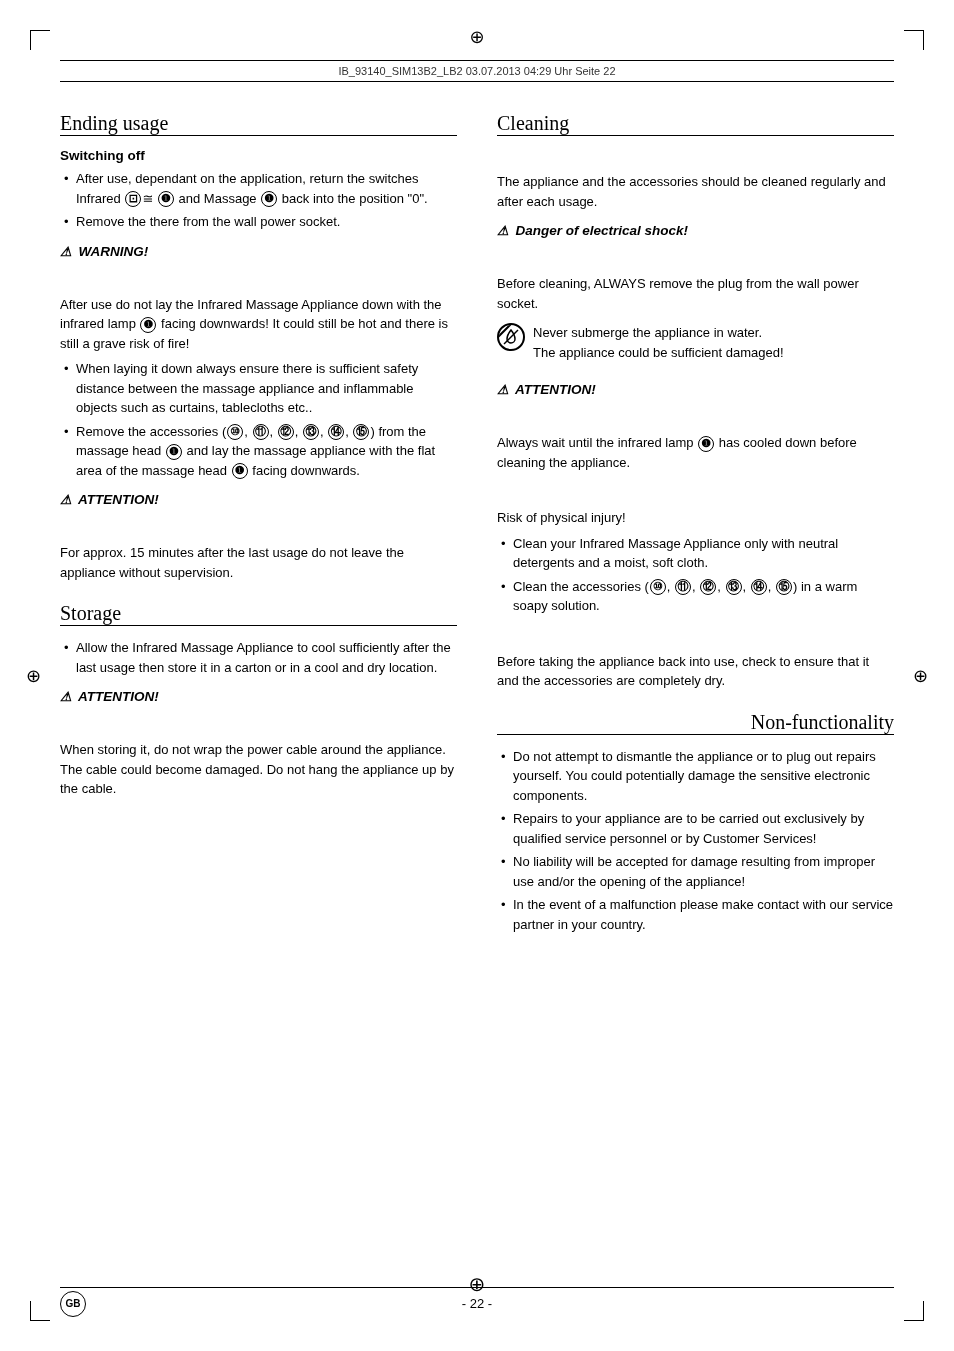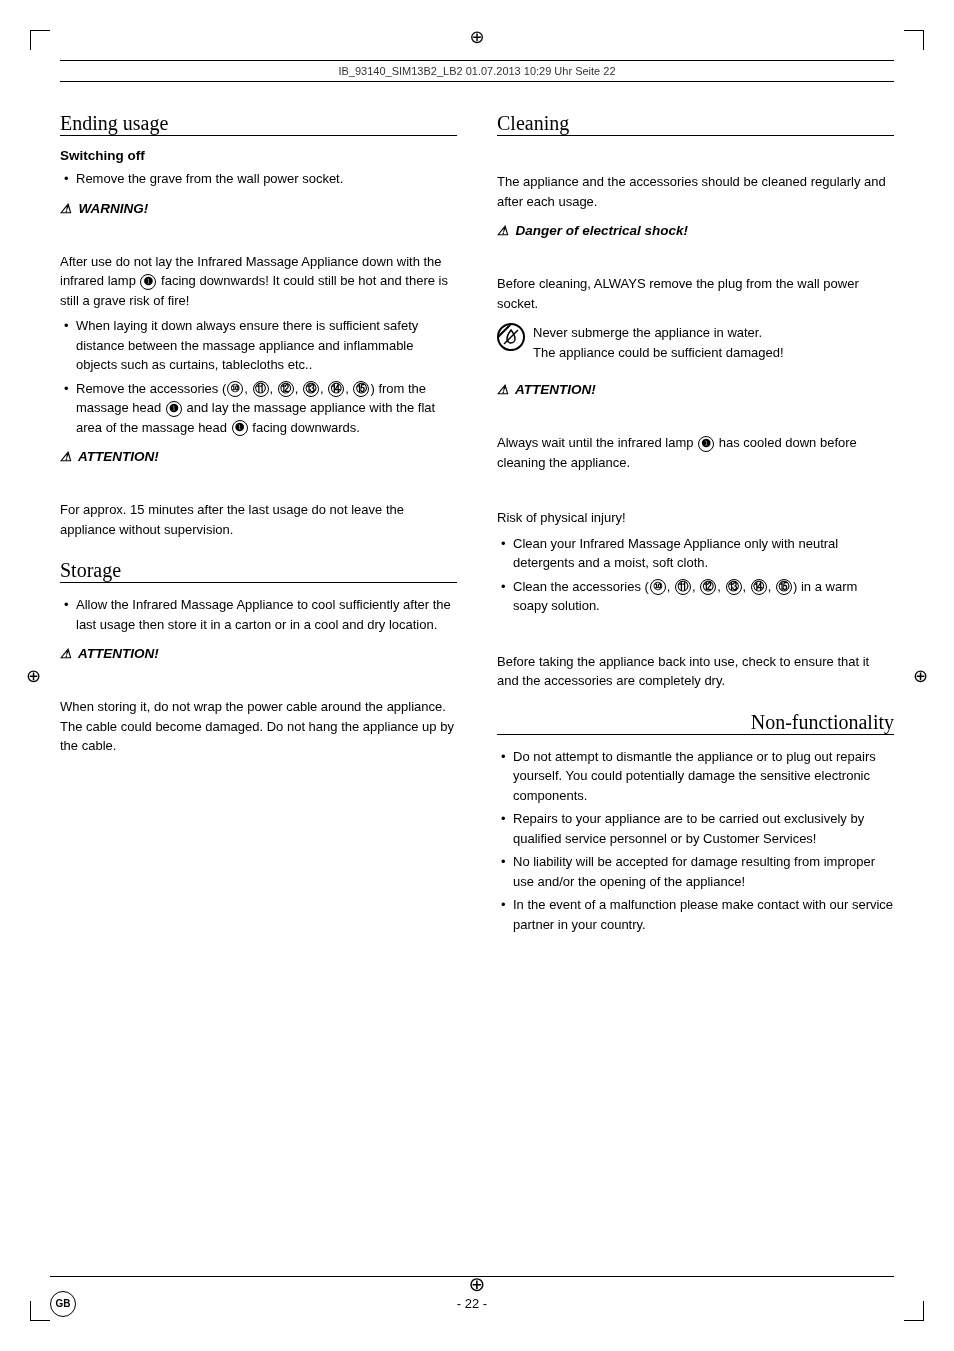--- a/index.html
+++ b/index.html
@@ -139,27 +139,27 @@
       transform-origin: top;
     }
     .no-submerge-text {
       font-size: 13px;
       line-height: 1.5;
     }
     
     .footer {
       position: absolute;
       bottom: 40px;
-      left: 50px;
+      left: 60px;
       right: 60px;
       display: flex;
       justify-content: center;
       align-items: center;
       border-top: 1px solid #000;
-      padding-top: 19px;
+      padding-top: 8px;
     }
     .footer-gb {
       position: absolute;
       left: 0;
       border: 1.5px solid #000;
       border-radius: 50%;
       width: 26px;
       height: 26px;
       display: flex;
       align-items: center;
@@ -212,32 +212,33 @@
 
   <div class="corner-tl"></div>
   <div class="corner-tr"></div>
   <div class="corner-bl"></div>
   <div class="corner-br"></div>
   <div class="crosshair-top">⊕</div>
   <div class="crosshair-left">⊕</div>
   <div class="crosshair-right">⊕</div>
 
   <div class="header-bar">
-    <span>IB_93140_SIM13B2_LB2   01.07.2013   10:29 Uhr   Seite 22</span>
+    <span>IB_93140_SIM13B2_LB2   03.07.2013   04:29 Uhr   Seite 22</span>
   </div>
 
   <div class="two-col">
 
     <div class="col-left">
 
       <h2 class="section-title">Ending usage</h2>
 
       <div class="subsection-title">Switching off</div>
       <ul>
-        <li>Remove the grave from the wall power socket.</li>
+        <li>After use, dependant on the application, return the switches Infrared <span class="circled">⊡</span>≅ <span class="circled">❶</span> and Massage <span class="circled">❶</span> back into the position "0".</li>
+        <li>Remove the there from the wall power socket.</li>
       </ul>
 
       <div class="warning-title">
         <span class="triangle">⚠</span>
         <em>WARNING!</em>
       </div>
       <p>After use do not lay the Infrared Massage Appliance down with the infrared lamp <span class="circled">❶</span> facing downwards! It could still be hot and there is still a grave risk of fire!</p>
 
       <ul>
         <li>When laying it down always ensure there is sufficient safety distance between the massage appliance and inflammable objects such as curtains, tablecloths etc..</li>

